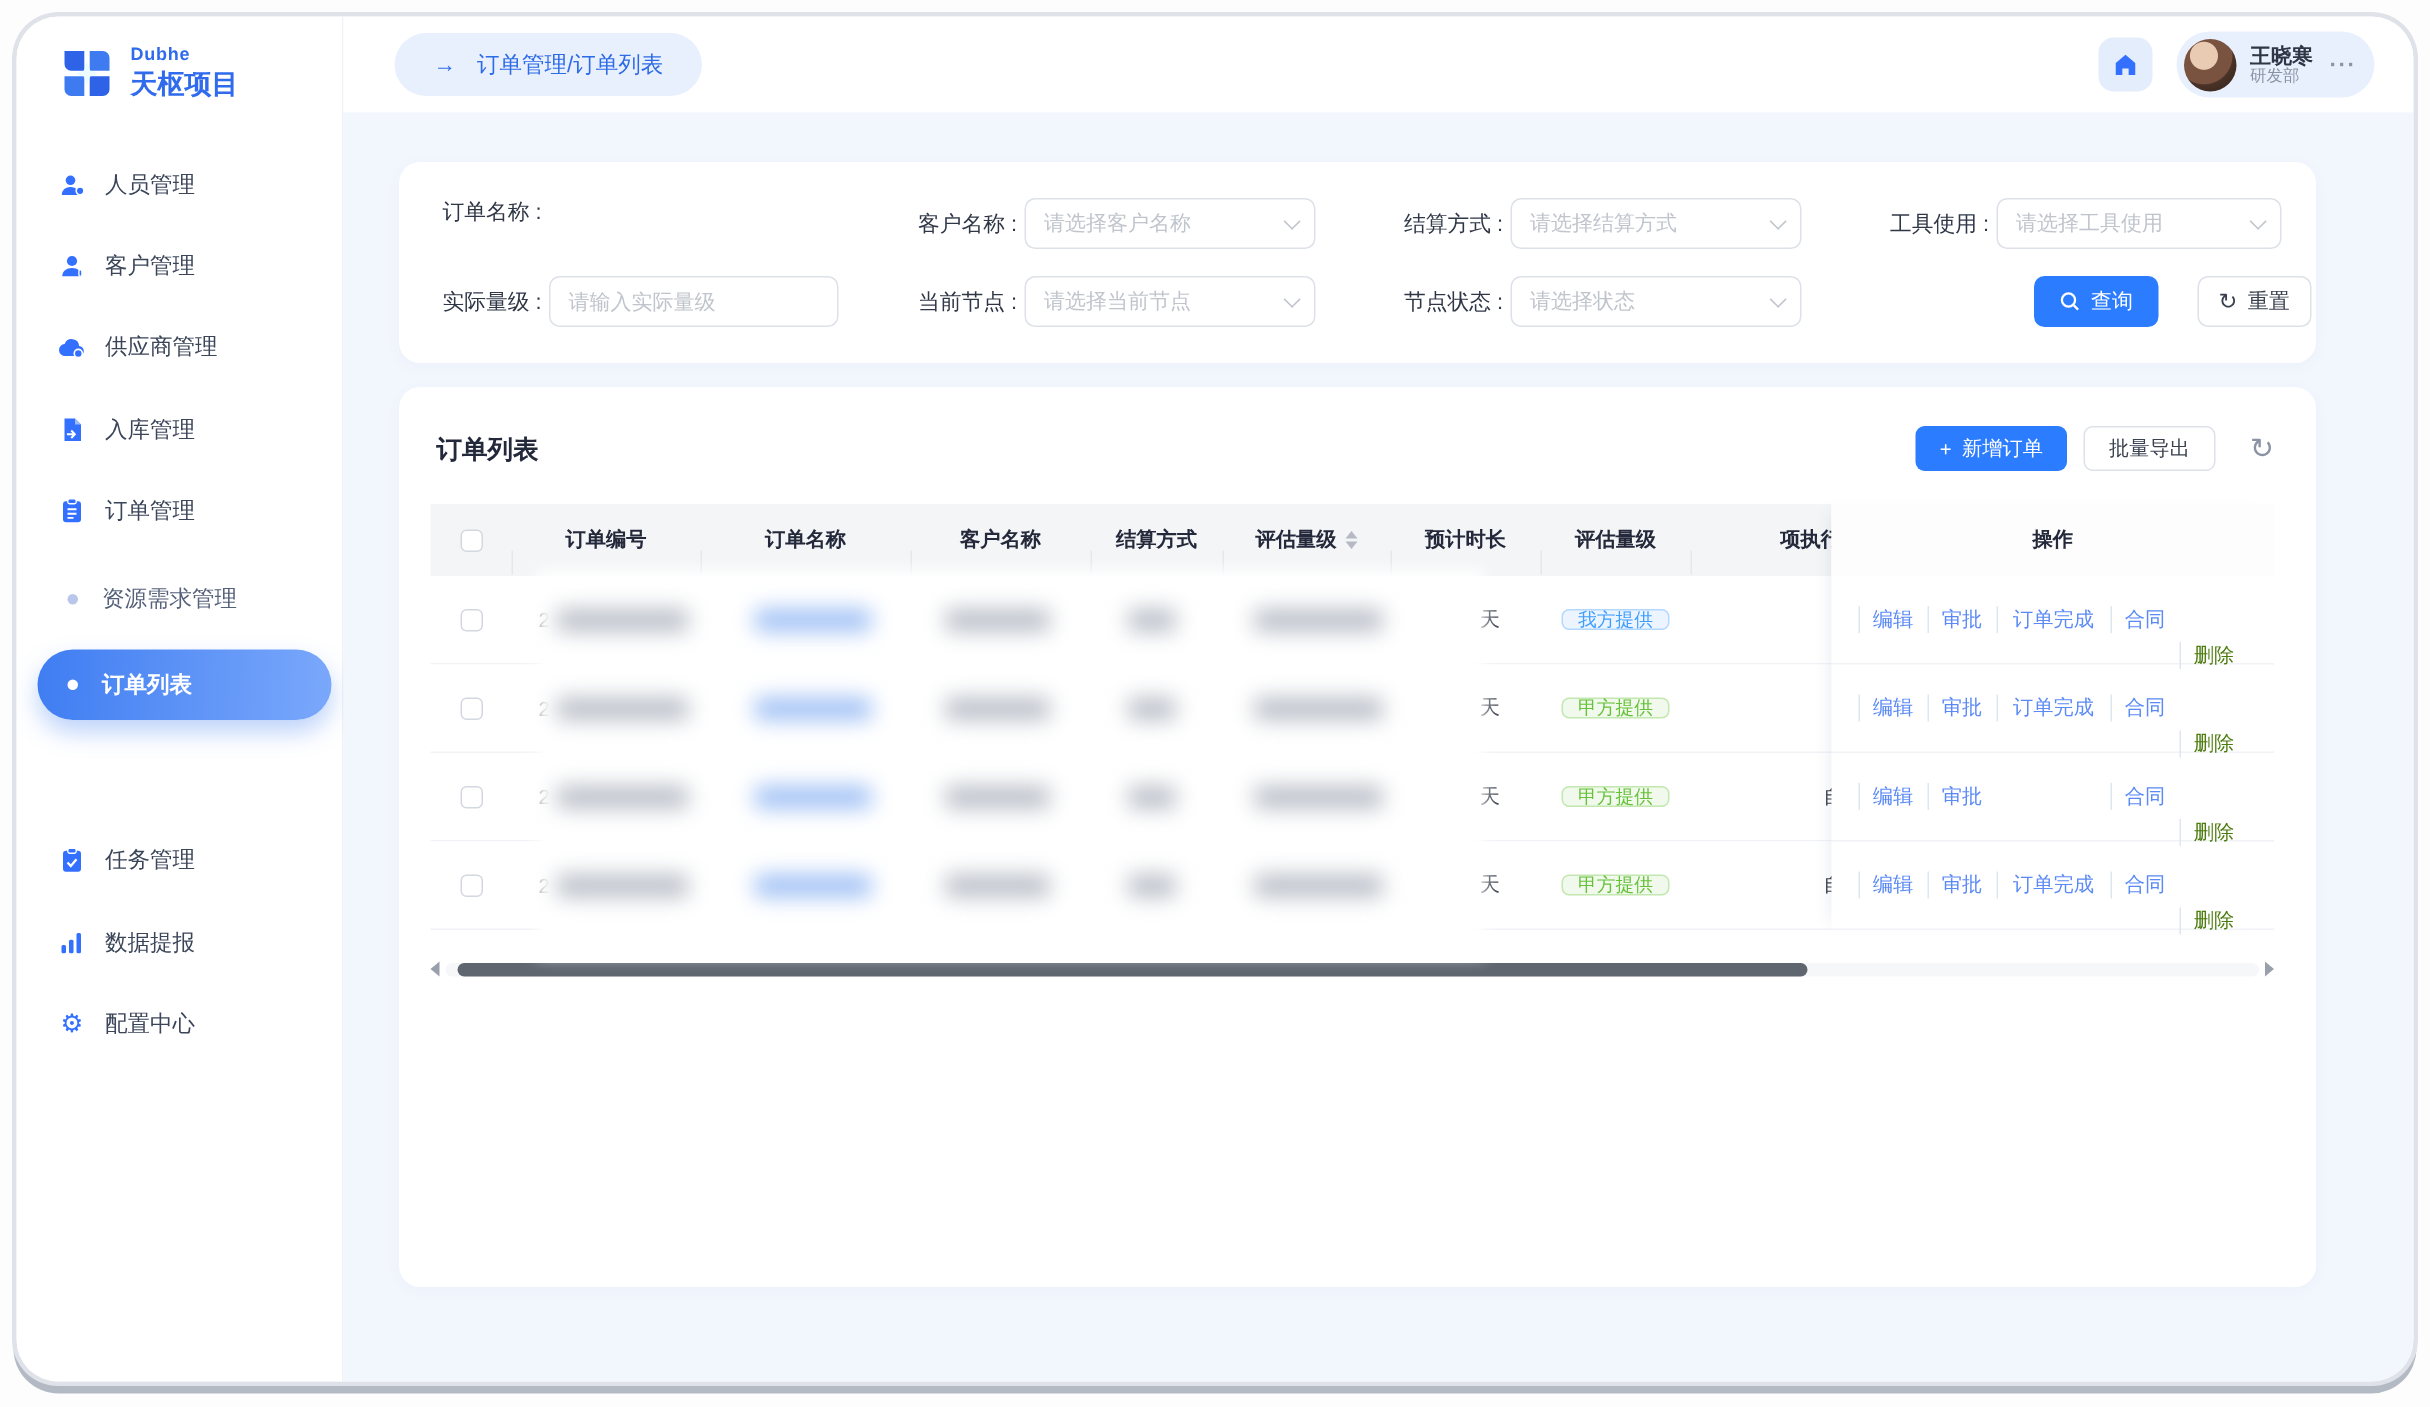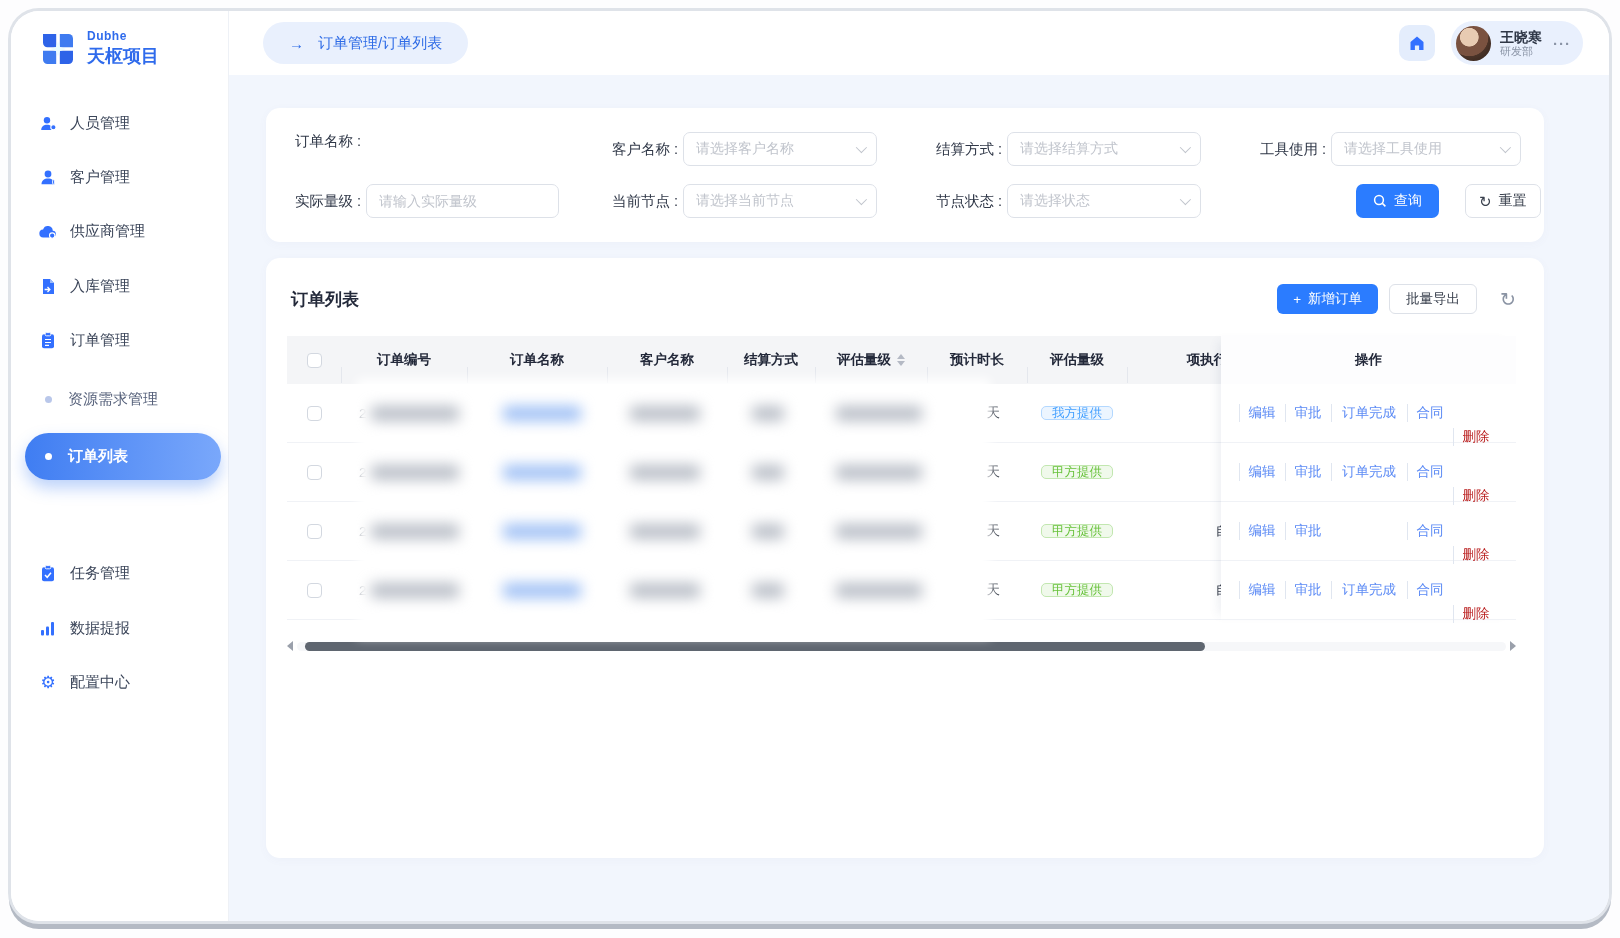--- a/index.html
+++ b/index.html
@@ -102,21 +102,21 @@
   .b1{left:5px;width:88px;} .b2{left:137px;width:78px;} .b3{left:264px;width:70px;} .b4{left:386px;width:32px;} .b5{left:470px;width:86px;}
   .rw0{top:18px;} .rw1{top:77px;} .rw2{top:136px;} .rw3{top:195px;}
 
   
   .fixedcol { position:absolute; right:0; top:0; width:295px; height:284px; background:#fff; z-index:5;
               box-shadow:-8px 0 10px -6px rgba(60,80,120,.10); }
   .fc-head { height:48px; display:flex; align-items:center; justify-content:center; font-size:13.5px; font-weight:bold; color:#23293a; background:#fdfdfe; }
   .fc-row { height:59px; display:flex; align-items:center; justify-content:center; border-bottom:1px solid #f0f2f6; }
   .al { font-size:13.5px; color:#5b8af5; padding:0 9px; border-left:1px solid #e0e6f0; cursor:pointer; white-space:nowrap; }
   .al.wide { min-width:76px; text-align:center; }
-  .al.red { color:#b91c1c;margin-top:47px; }
+  .al.red { color:#4d7c0f;margin-top:47px; }
 
   
   .hscroll { position:absolute; left:0; top:304px; width:1229px; height:12px; display:flex; align-items:center; }
   .sb-arrow { width:0; height:0; cursor:pointer; }
   .sb-left  { border-top:5px solid transparent; border-bottom:5px solid transparent; border-right:6px solid #9aa0ab; margin-right:4px; }
   .sb-right { border-top:5px solid transparent; border-bottom:5px solid transparent; border-left:6px solid #9aa0ab; margin-left:4px; }
   .sb-track { flex:1; height:9px; background:#f6f7f9; border-radius:5px; position:relative; cursor:pointer; }
   .sb-thumb { position:absolute; left:8px; top:0; width:900px; height:9px; border-radius:5px; background:#5f6670; cursor:grab; }
 
   svg { display:block; }

